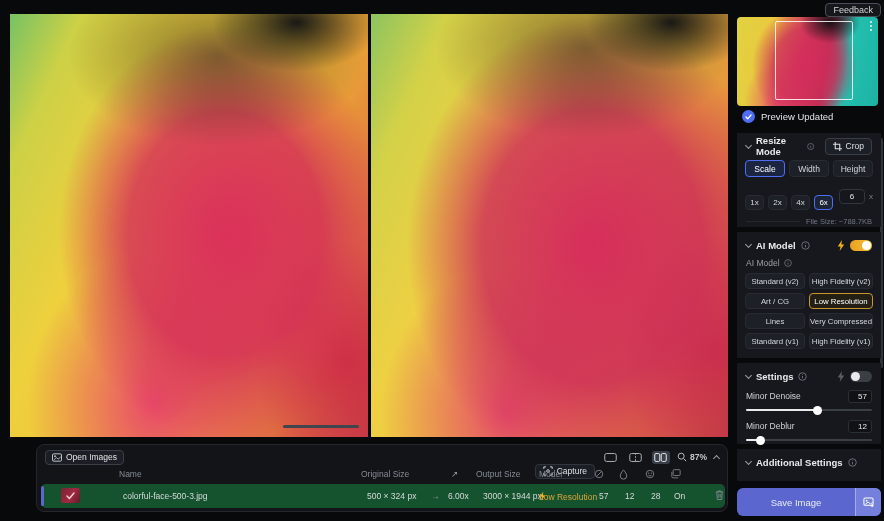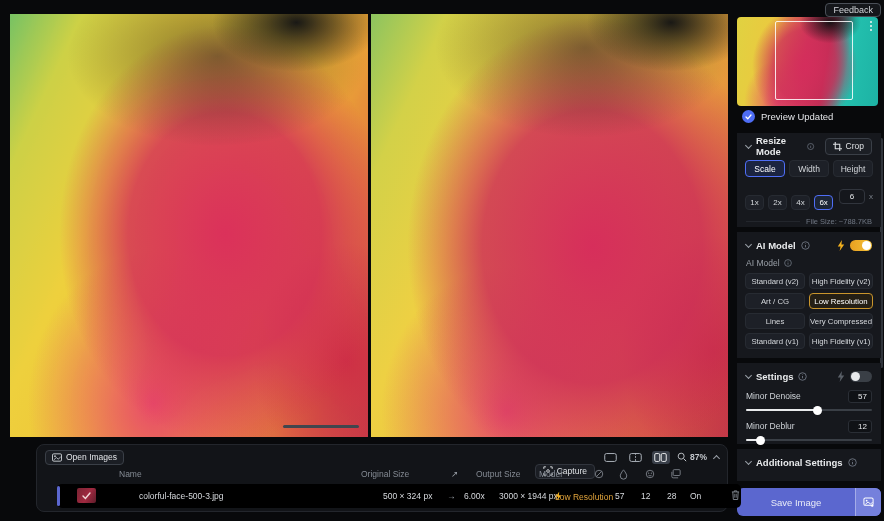--- a/index.html
+++ b/index.html
@@ -126,22 +126,22 @@
     background:#1b1e24; border:1px solid #3a3f47; border-radius:4px; color:#e2e4e7; font-size:8.5px; font-family:inherit; }
   .bb-right { margin-left:auto; display:flex; align-items:center; gap:7px; }
   .capture-btn { display:flex; align-items:center; gap:4px; height:15px; padding:0 7px;
     background:#1b1e24; border:1px solid #31353d; border-radius:4px; color:#dfe2e5; font-size:8.5px; font-family:inherit;margin-top:28px; }
   .view-ic { width:18px; height:13px; display:flex; align-items:center; justify-content:center; border-radius:3px; }
   .view-ic.active { background:#3a404a; }
   .zoom-ctl { display:flex; align-items:center; gap:3px; color:#c3c7cc; font-size:8.5px;font-weight:bold; }
 
   .bb-head { position:absolute; left:0; top:24px; width:100%; height:12px; font-size:8.5px; color:#858b94; }
   .bb-head span, .bb-head .hic { position:absolute; top:0; }
-  .bb-row { position:absolute; left:20px; top:39px; width:684px; height:24px;
-    background:#000000; border-radius:5px; font-size:8.5px; color:#d6d9dd; }
+  .bb-row { position:absolute; left:4px; top:39px; width:684px; height:24px;
+    background:#14532d; border-radius:5px; font-size:8.5px; color:#d6d9dd; }
   .row-accent { position:absolute; left:0; top:2px; width:3px; height:20px; border-radius:2px; background:#5b67cf; }
   .bb-row span, .bb-row .cic { position:absolute; top:50%; transform:translateY(-50%); white-space:nowrap; }
   .row-thumb { position:absolute; left:20px; top:4px; width:19px; height:15px; border-radius:2px;
     background:linear-gradient(120deg,#7a2433,#a02940 55%,#5e1c2a); display:flex; align-items:center; justify-content:center; }
   .model-cell { color:#e0a33b; display:flex; align-items:center; gap:3px; }
   .muted { color:#9aa0a8; }
 </style>
 </head>
 <body>
 

